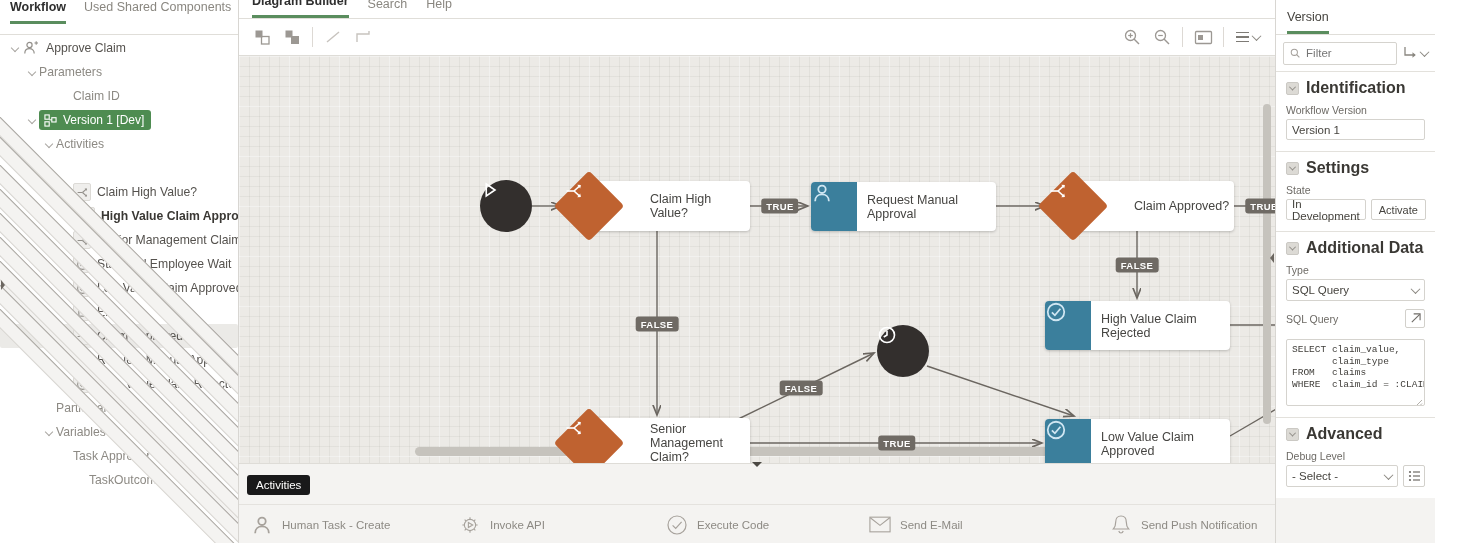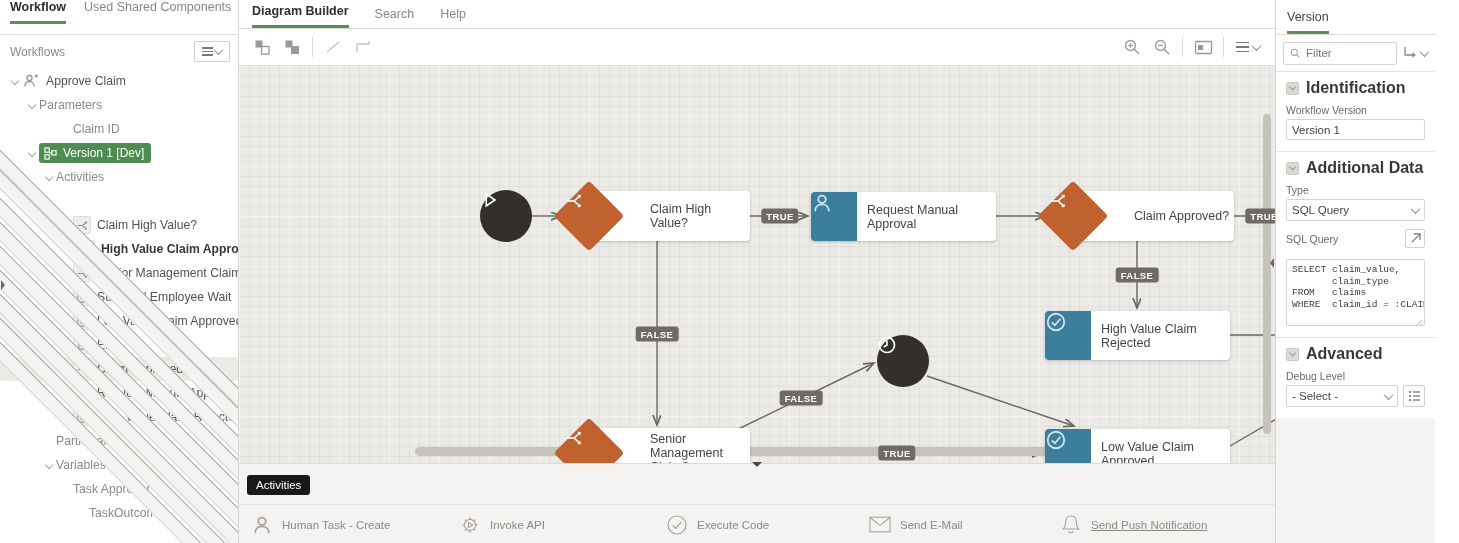--- a/index.html
+++ b/index.html
@@ -41,21 +41,21 @@
   .ticon.box { background:#efeeec; border:1px solid #dcdad6; border-radius:2px; }
   .badge-green { background:#4e8c51; color:#fff; border-radius:3px; padding:2px 7px 2px 4px;
                  display:inline-flex; align-items:center; gap:5px; font-size:12px; height:20px;}
   .badge-green .bico { width:15px; height:15px; display:flex; align-items:center; justify-content:center;}
   .trow.bold { font-weight:600; color:#3a3834; }
   .leftbar { width:2px; height:20px; background:#4e8c51; margin-right:4px; }
   .trow.hl { background:#ebeae7; border-radius:2px; }
 
   
   .center { width:1036px; height:543px; display:flex; flex-direction:column; background:#fff;}
-  .ctabs { display:flex; align-items:flex-end; height:29px; padding-left:13px; gap:26px;
+  .ctabs { display:flex; align-items:flex-end; height:19px; padding-left:13px; gap:19px;
            border-bottom:1px solid #e0ded9; }
   .ctab { font-size:12.5px; color:#8a8780; padding-bottom:7px; cursor:pointer; }
   .ctab.active { color:#2f2f2f; font-weight:600; border-bottom:3px solid #5a8d5e; }
   .ctool { height:37px; display:flex; align-items:center; border-bottom:1px solid #dedcd7;
            padding:0 8px; background:#fff; }
   .tbtn { width:30px; height:28px; display:flex; align-items:center; justify-content:center;
           cursor:pointer; }
   .tsep { width:1px; height:20px; background:#ddd9d4; margin:0 5px; }
   .spacer { flex:1; }
 
@@ -158,31 +158,20 @@
 </head>
 <body>
 
 <div class="app">
 
   <div class="left">
     <div class="left-tabs">
       <div class="ltab active">Workflow</div>
       <div class="ltab">Used Shared Components</div>
     </div>
-    <div class="left-sub">
-      <div class="lbl">Workflows</div>
-      <div class="hmenu-btn">
-        <span class="burger">
-            <i></i>
-            <i></i>
-            <i></i>
-          </span>
-        <span class="chev"></span>
-      </div>
-    </div>
     <div class="tree" id="tree">
         <div class="trow" style="padding-left: 8px;">
           <span class="tw">
             <span class="tcar down"></span>
           </span>
           <span class="ticon ">
             <svg width="16" height="16" viewBox="0 0 16 16">
               <circle cx="6.5" cy="5" r="2.6" fill="none" stroke="#93908b" stroke-width="1.2"></circle>
               <path d="M1.8,13.5 C1.8,10.3 3.9,8.7 6.5,8.7 C9.1,8.7 11.2,10.3 11.2,13.5" fill="none" stroke="#93908b" stroke-width="1.2"></path>
               <line x1="11.5" y1="3" x2="15" y2="3" stroke="#93908b" stroke-width="1.1"></line>
@@ -611,21 +600,21 @@
           </div>
           <div class="pal-item" style="position: absolute; left: 630px;">
             <span class="pi">
               <svg width="22" height="17" viewBox="0 0 24 18">
                 <rect x="1" y="1" width="22" height="16" fill="none" stroke="#a7a29c" stroke-width="1.2"></rect>
                 <path d="M1.4,1.6 L12,10 L22.6,1.6" fill="none" stroke="#a7a29c" stroke-width="1.2"></path>
               </svg>
             </span>
                  <span>Send E-Mail</span>
           </div>
-          <div class="pal-item" style="position: absolute; left: 821px; text-decoration: underline;">
+          <div class="pal-item" style="position: absolute; left: 871px;">
             <span class="pi">
               <svg width="20" height="22" viewBox="0 0 20 22">
                 <path d="M10,2 C13.3,2 15.3,4.3 15.3,8 C15.3,12.6 17.6,15 17.6,15 L2.4,15 C2.4,15 4.7,12.6 4.7,8 C4.7,4.3 6.7,2 10,2 Z" fill="none" stroke="#a7a29c" stroke-width="1.2"></path>
                 <path d="M7.8,17 C8.2,18.4 9,19 10,19 C11,19 11.8,18.4 12.2,17" fill="none" stroke="#a7a29c" stroke-width="1.2"></path>
               </svg>
             </span>
                  <span>Send Push Notification</span>
           </div>
         </div>
     </div>
@@ -661,20 +650,33 @@
       <div class="ghead">
         <span class="gchk">
             <span class="chev" style="width:5px;height:5px;border-color:#8e8b86;"></span>
           </span>
         <span class="gtitle">Identification</span>
       </div>
       <div class="flabel">Workflow Version</div>
       <div class="fval">Version 1</div>
     </div>
 
+    <div class="rgroup">
+      <div class="ghead">
+        <span class="gchk">
+            <span class="chev" style="width:5px;height:5px;border-color:#8e8b86;"></span>
+          </span>
+        <span class="gtitle">Settings</span>
+      </div>
+      <div class="flabel">State</div>
+      <div class="row-g">
+        <div class="fval" style="flex:1">In Development</div>
+        <button class="btn-sm">Activate</button>
+      </div>
+    </div>
 
     <div class="rgroup">
       <div class="ghead">
         <span class="gchk">
             <span class="chev" style="width:5px;height:5px;border-color:#8e8b86;"></span>
           </span>
         <span class="gtitle">Additional Data</span>
       </div>
       <div class="flabel">Type</div>
       <div class="sel">

